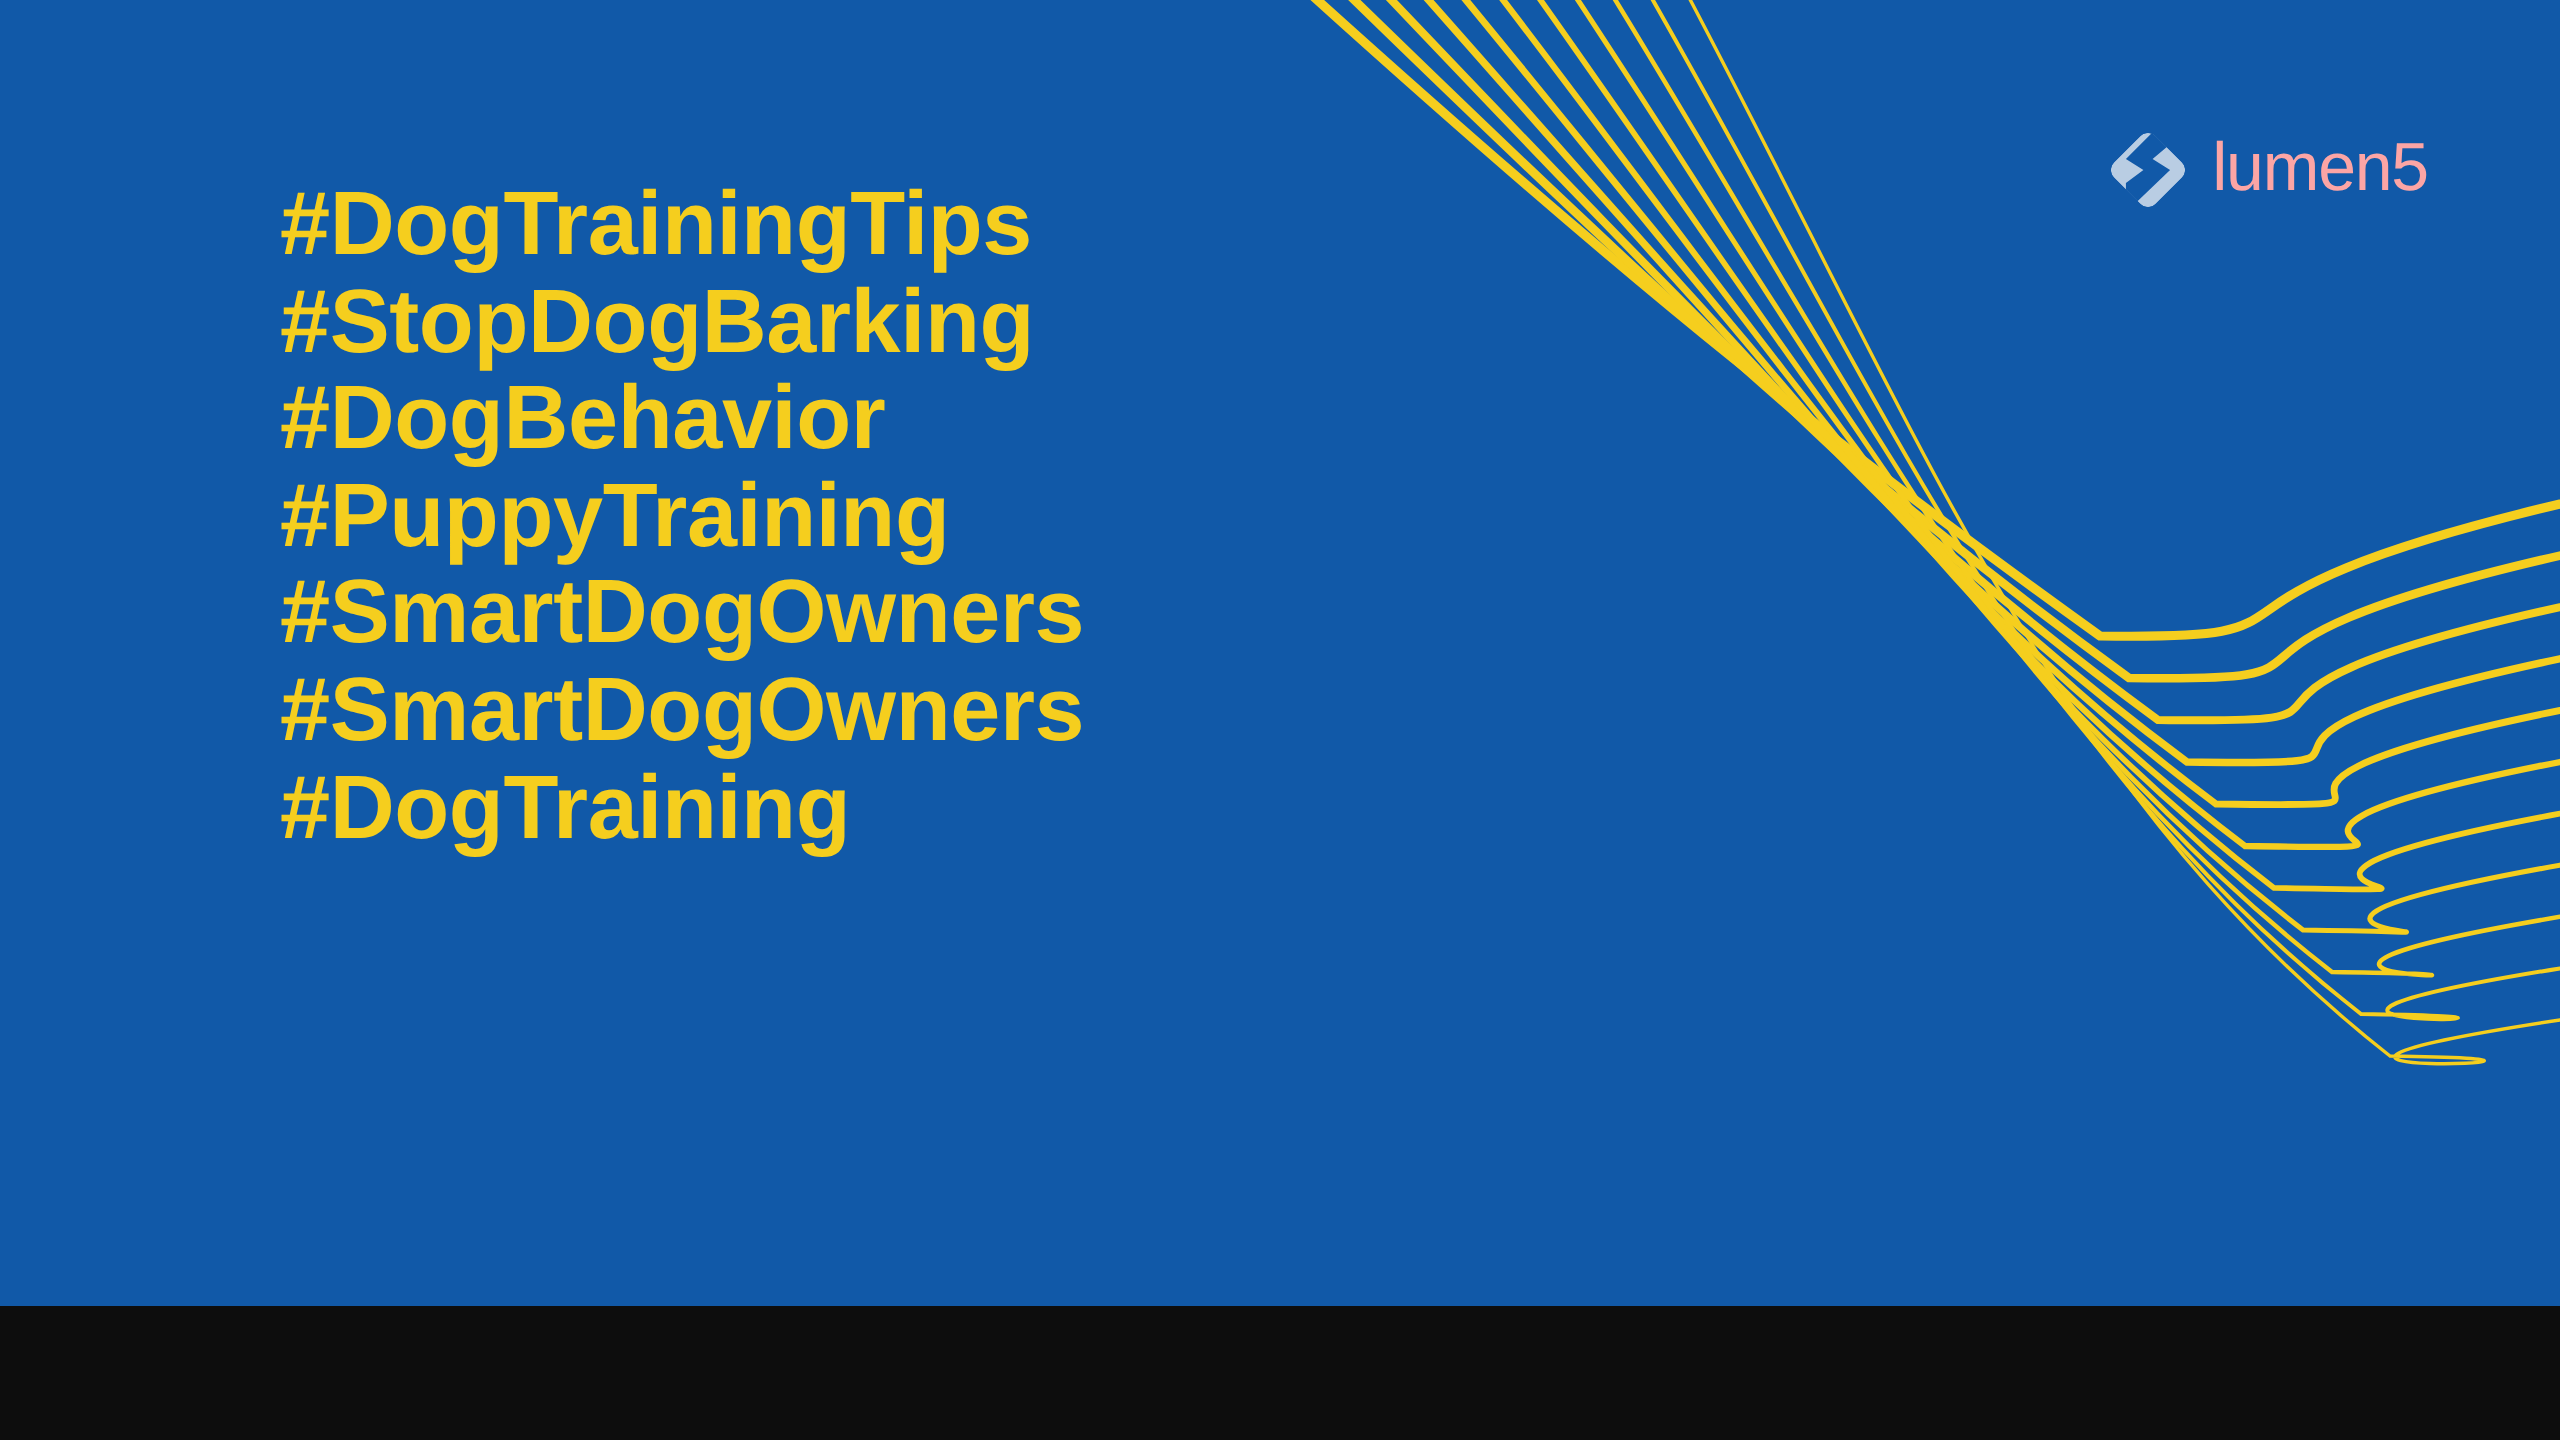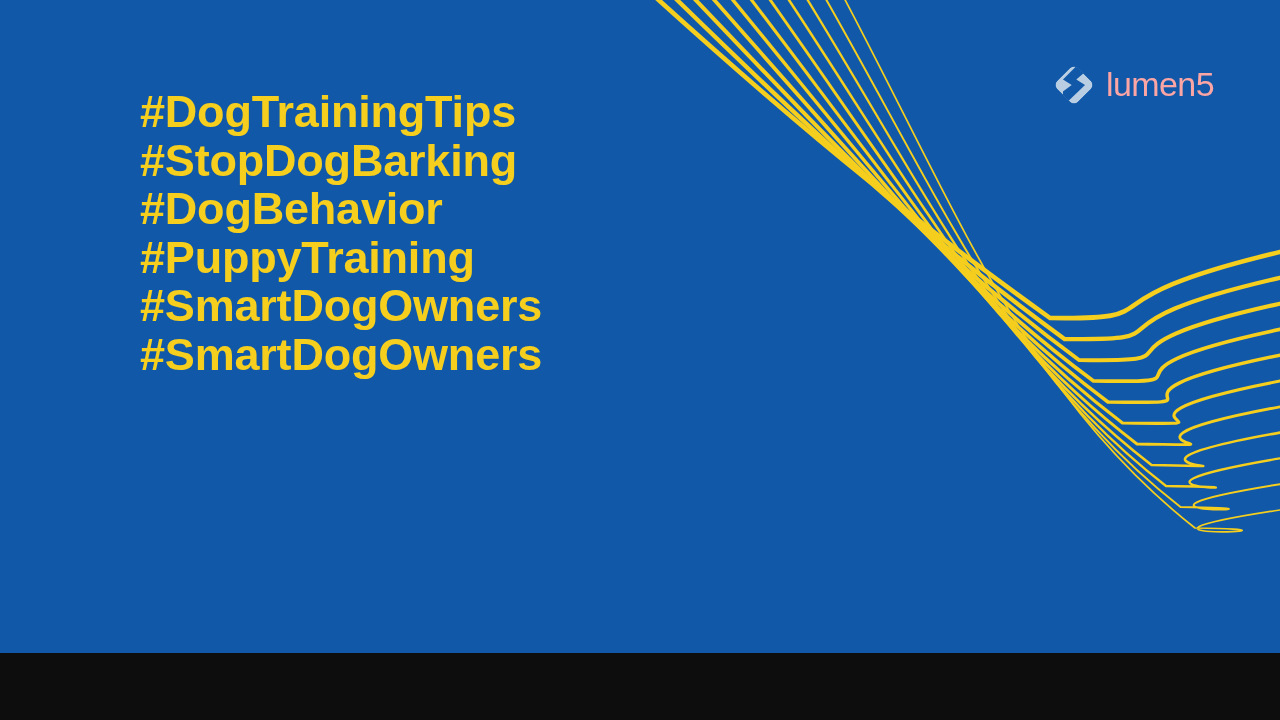--- a/index.html
+++ b/index.html
@@ -82,20 +82,21 @@
       </g>
   </svg>
 
   <ul id="hashtag-list">
       <li>#DogTrainingTips</li>
       <li>#StopDogBarking</li>
       <li>#DogBehavior</li>
       <li>#PuppyTraining</li>
       <li>#SmartDogOwners</li>
       <li>#SmartDogOwners</li>
+      <li>#DogTraining</li>
     </ul>
 
   <div id="brand-logo">
     <svg class="mark" viewBox="0 0 100 100" aria-hidden="true">
       <defs>
         <clipPath id="diamondClip">
           <rect x="18" y="18" width="64" height="64" rx="12" ry="12" transform="rotate(45 50 50)"></rect>
         </clipPath>
       </defs>
       <g clip-path="url(#diamondClip)">

